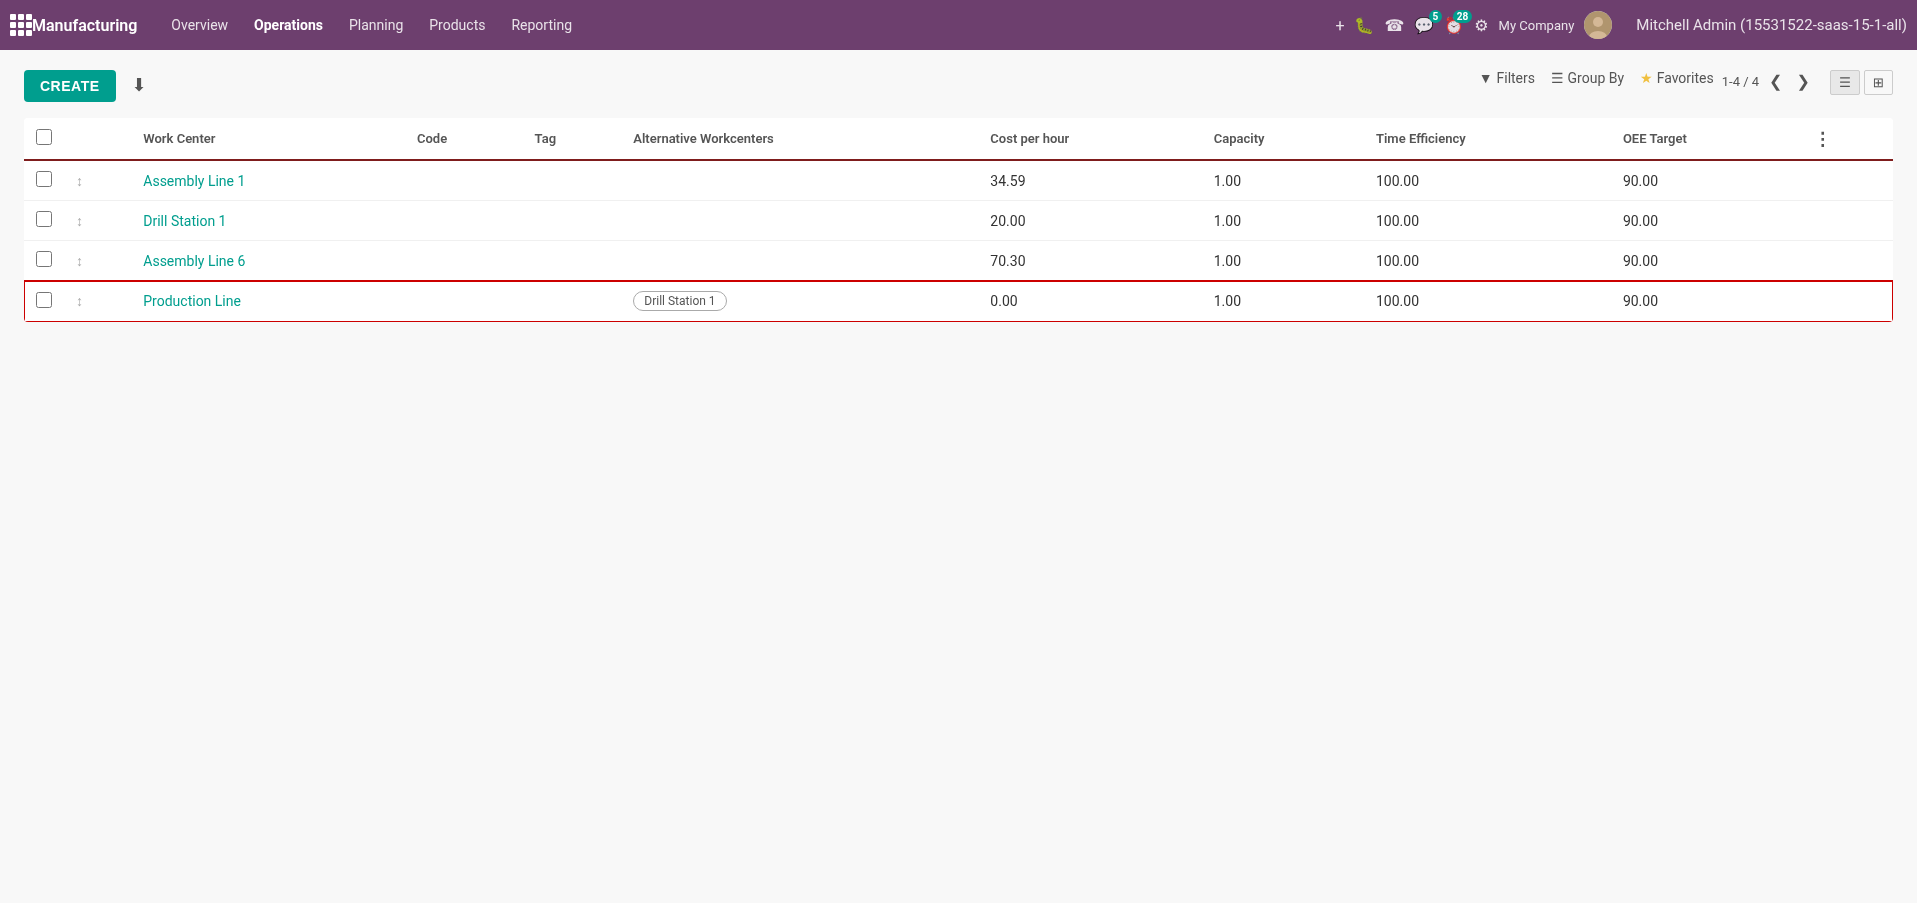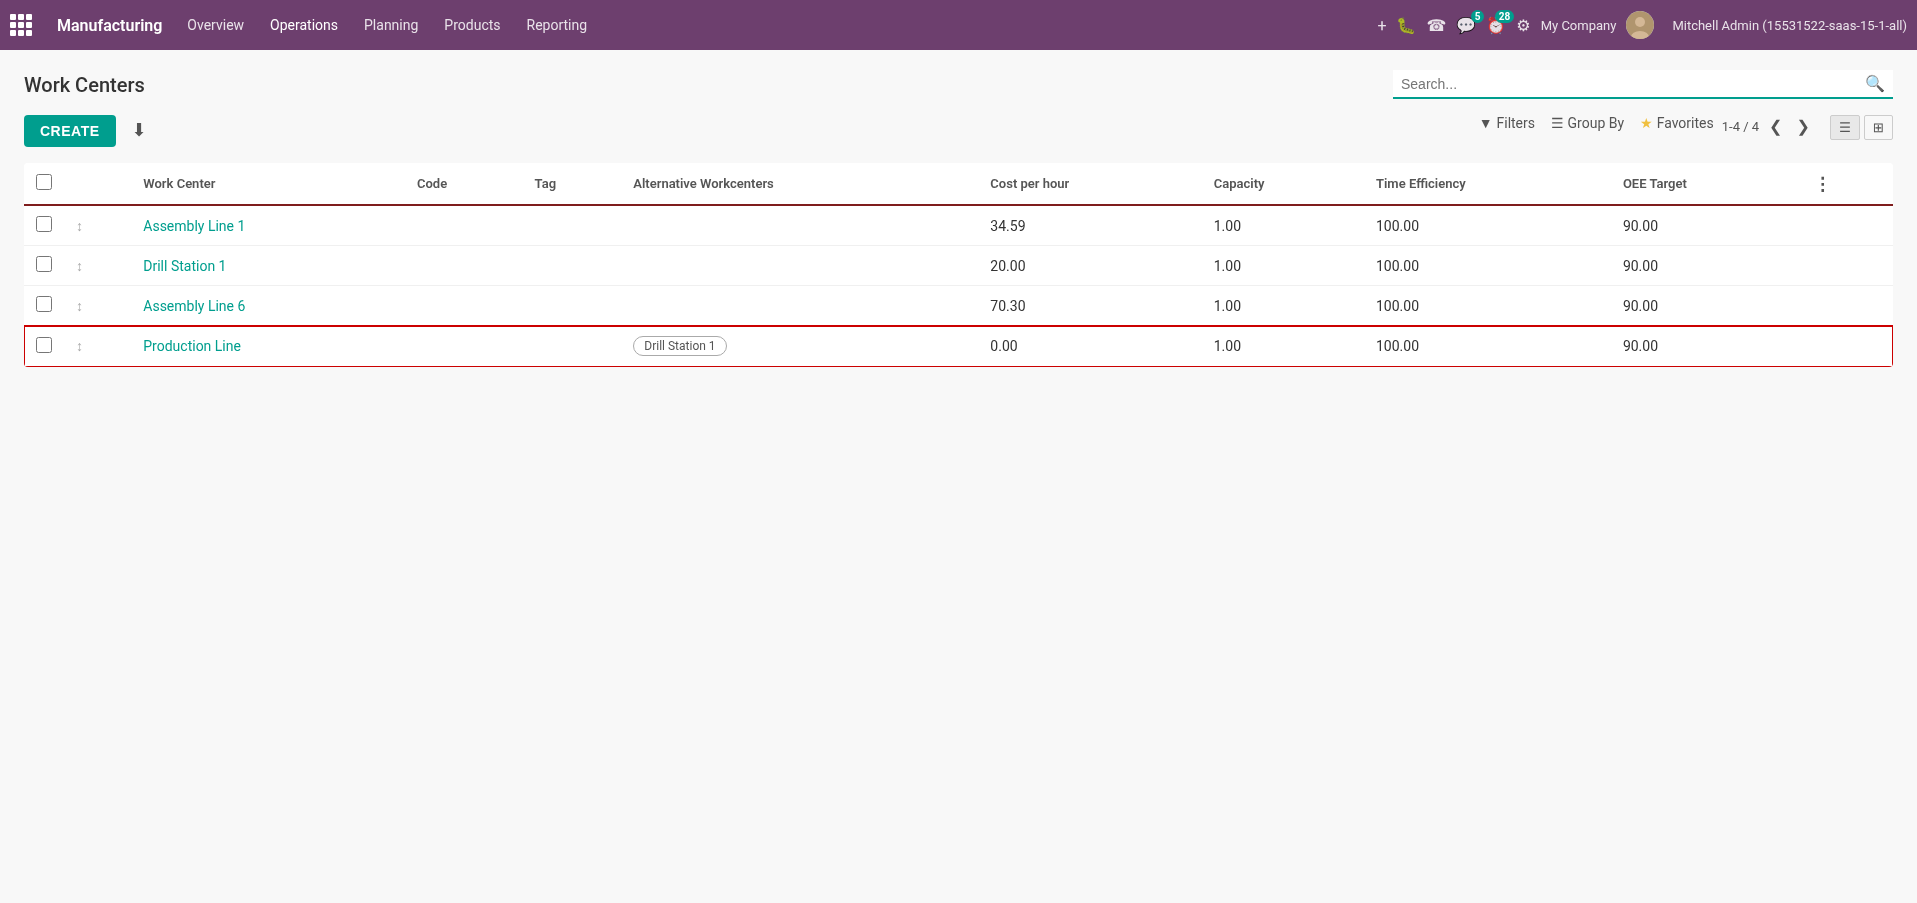--- a/index.html
+++ b/index.html
@@ -9,40 +9,40 @@
     .topnav {
       background: #6d3f6e;
       display: flex;
       align-items: center;
       height: 50px;
       padding: 0 10px;
       color: white;
       gap: 4px;
     }
     .topnav-logo {
-      display: flex; align-items: center; gap: 25px; margin-right: 1px;
+      display: flex; align-items: center; gap: 0; margin-right: 10px;
     }
     .grid-icon { display: grid; grid-template-columns: repeat(3,6px); gap: 2px; }
     .grid-icon span { width: 6px; height: 6px; background: white; border-radius: 1px; display: block; }
     .topnav-title { font-size: 16px; font-weight: 600; color: white; }
     .topnav-menu { display: flex; gap: 2px; margin-left: 8px; }
     .topnav-menu-item {
       color: rgba(255,255,255,0.85); padding: 6px 12px; border-radius: 4px; cursor: pointer; font-size: 14px;
     }
-    .topnav-menu-item.active { color: white; font-weight: 400; }
+    .topnav-menu-item.active { color: white; font-weight: 700; }
     .topnav-spacer { flex: 1; }
     .topnav-icons { display: flex; align-items: center; gap: 10px; }
     .topnav-icon { color: rgba(255,255,255,0.85); cursor: pointer; font-size: 16px; position: relative; }
     .badge {
       position: absolute; top: -6px; right: -8px;
       background: #009e8e; color: white; border-radius: 10px;
       font-size: 10px; padding: 1px 4px; font-weight: bold;
     }
     .topnav-company { color: rgba(255,255,255,0.85); font-size: 13px; cursor: pointer; }
-    .topnav-user { display: flex; align-items: center; gap: 18px; color: rgba(255,255,255,0.85); font-size: 13px; cursor: pointer; }
+    .topnav-user { display: flex; align-items: center; gap: 24px; color: rgba(255,255,255,0.85); font-size: 15px; cursor: pointer; }
     .avatar { width: 28px; height: 28px; border-radius: 50%; background: #ccc; overflow: hidden; }
 
     
     .content { background: #f8f8f8; min-height: calc(100vh - 50px); padding: 20px 24px; }
 
     
     .page-header { display: flex; align-items: center; justify-content: space-between; margin-bottom: 16px; }
     .page-title { font-size: 20px; font-weight: 500; color: #333; }
     .search-bar {
       display: flex; align-items: center;
@@ -157,27 +157,20 @@
           <ellipse cx="14" cy="26" rx="9" ry="6" fill="#d4b896"></ellipse>
         </svg>
       </div>
       <span>Mitchell Admin (15531522-saas-15-1-all)</span>
     </div>
   </div>
 </nav>
 
 <div class="content">
 
-  <div class="page-header">
-    <h1 class="page-title">Work Centers</h1>
-    <div class="search-bar">
-      <input type="text" placeholder="Search..." style="">
-      <span class="search-icon">🔍</span>
-    </div>
-  </div>
 
   <div class="toolbar">
     <button class="btn-create">CREATE</button>
     <button class="btn-download" title="Download">⬇</button>
     <div class="toolbar-spacer"></div>
     <div class="filters-group">
       <span class="filter-btn">
         <span>▼</span>
         <span>Filters</span>
       </span>

